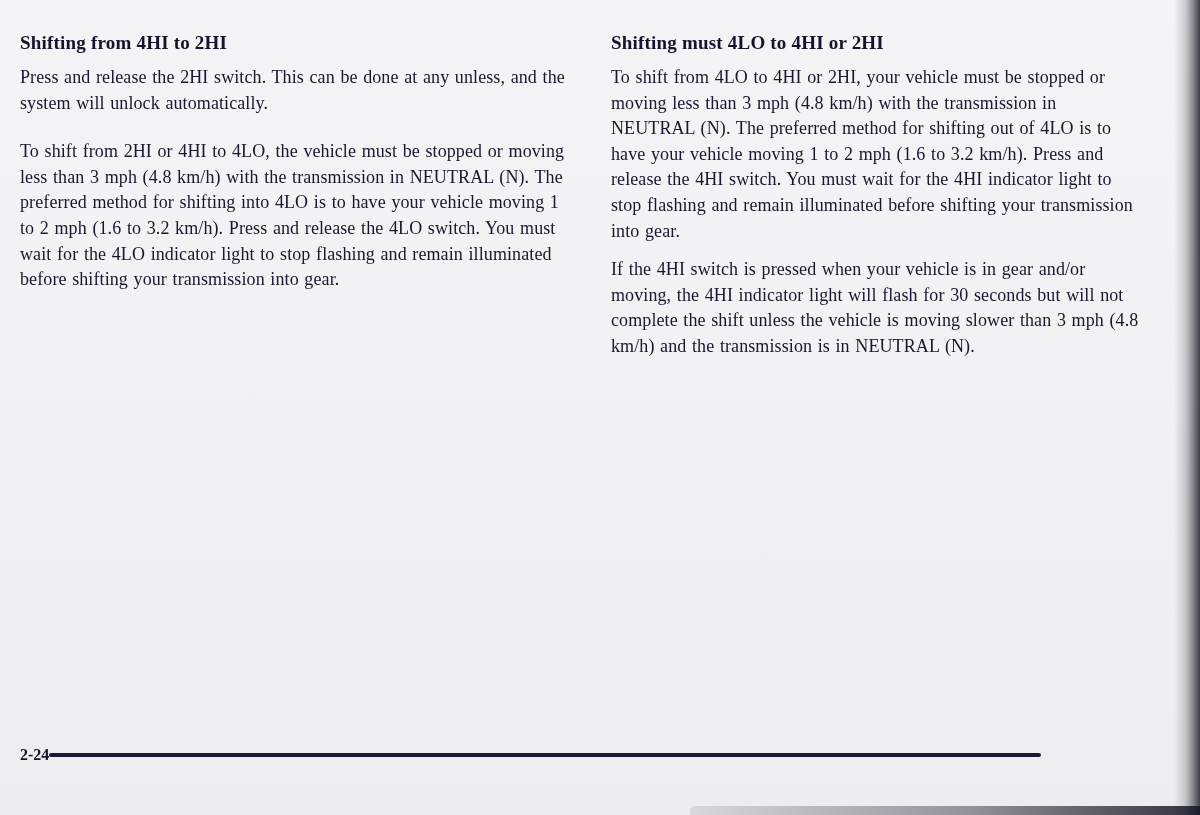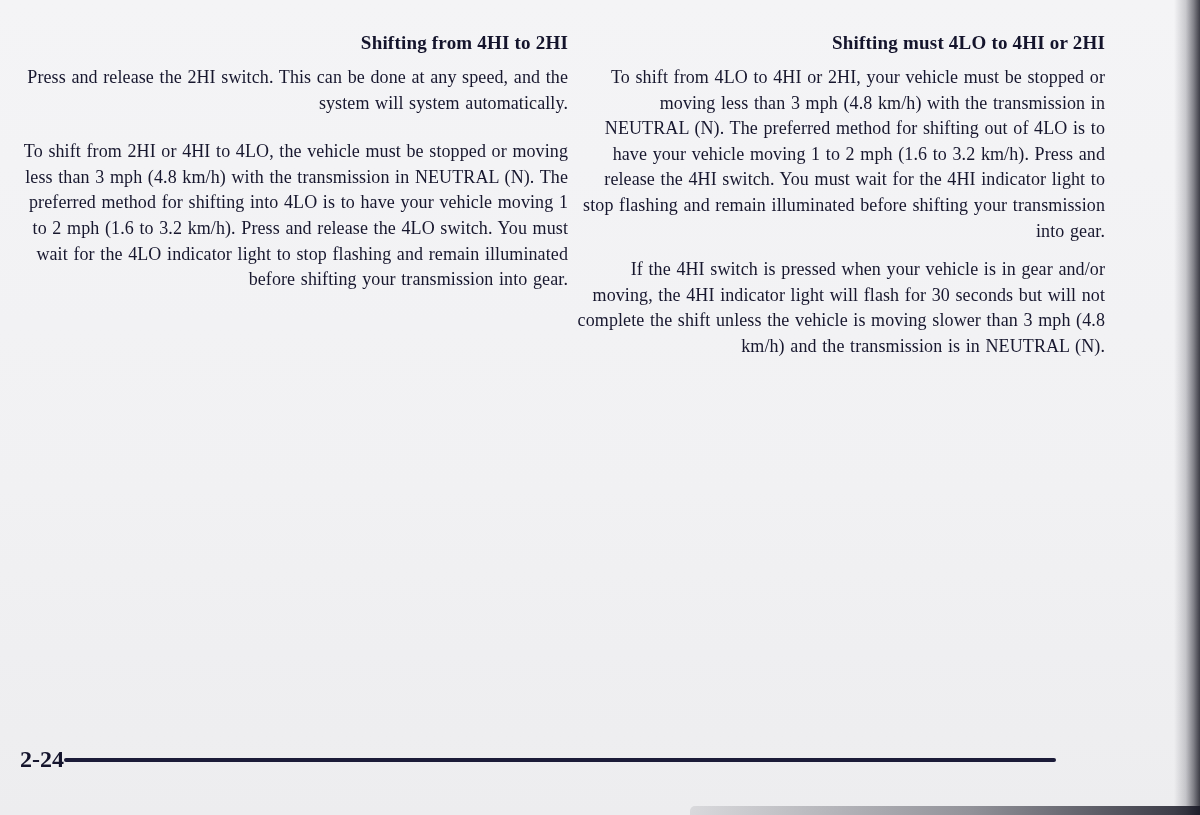--- a/index.html
+++ b/index.html
@@ -13,22 +13,21 @@
     position: relative;
     width: 1200px;
     height: 815px;
     background: linear-gradient(to bottom, #f4f4f6 0%, #f1f1f3 60%, #ededef 100%);
     color: #17172e;
     overflow: hidden;
   }
   .content {
     display: flex;
     padding: 32px 30px 0 20px;
-    gap: 9px;
-    text-align: right;
+    gap: 43px;
   }
   .column { flex: 0 0 auto; }
   .column-left  { width: 548px; }
   .column-right { width: 528px; }
   section { margin-bottom: 23px; }
   h2 {
     font-size: 19px;
     font-weight: bold;
     letter-spacing: 0.2px;
     margin-bottom: 11px;
@@ -43,21 +42,21 @@
   }
   .footer {
     position: absolute;
     left: 20px;
     top: 746px;
     width: 1160px;
     display: flex;
     align-items: center;
   }
   .page-number {
-    font-size: 24px;
+    font-size: 16px;
     font-weight: bold;
     color: #14142c;
   }
   .footer-rule {
     display: inline-block;
     width: 992px;
     height: 4px;
     background: #1b1b38;
     border-radius: 2px;
   }
@@ -91,21 +90,21 @@
 </head>
 <body>
 
 <div class="page">
 
   <div class="content">
 
     <div class="column column-left">
       <section>
         <h2>Shifting from 4HI to 2HI</h2>
-        <p>Press and release the 2HI switch. This can be done at any speed, and the system will system automatically.</p>
+        <p>Press and release the 2HI switch. This can be done at any unless, and the system will unlock automatically.</p>
       </section>
 
       <section>
         <p>To shift from 2HI or 4HI to 4LO, the vehicle must be stopped or moving less than 3 mph (4.8 km/h) with the transmission in NEUTRAL (N). The preferred method for shifting into 4LO is to have your vehicle moving 1 to 2 mph (1.6 to 3.2 km/h). Press and release the 4LO switch. You must wait for the 4LO indicator light to stop flashing and remain illuminated before shifting your transmission into gear.</p>
       </section>
     </div>
 
     <div class="column column-right">
       <section>
         <h2>Shifting must 4LO to 4HI or 2HI</h2>

